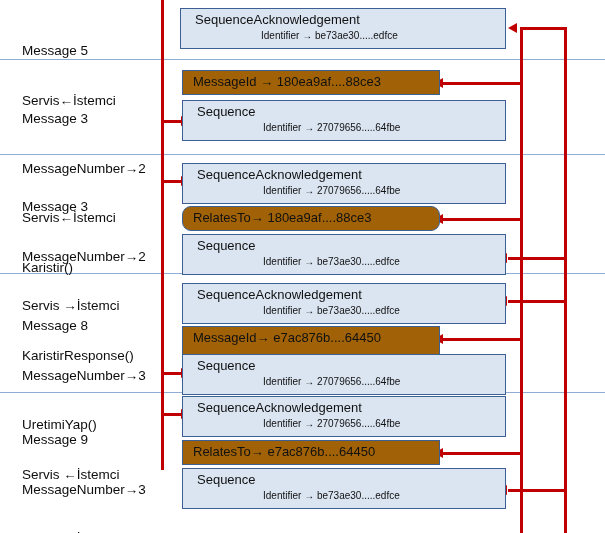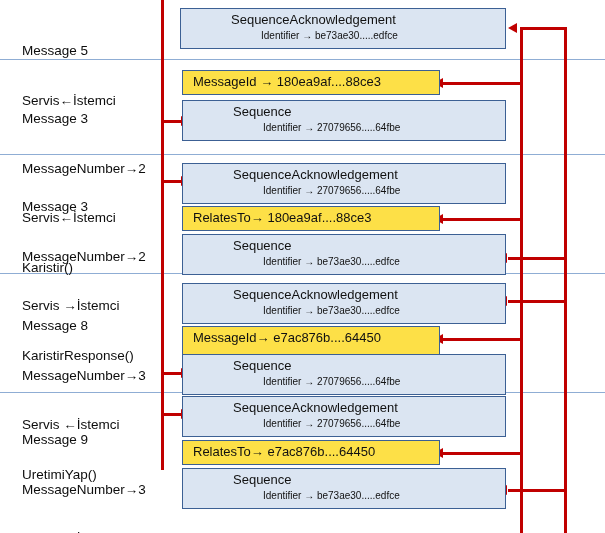--- a/index.html
+++ b/index.html
@@ -11,22 +11,22 @@
   .sep{position:absolute;left:0;width:605px;height:1px;background:#8fadd4;}
 
   
   .label{position:absolute;left:22px;width:150px;
          font-size:13.5px;line-height:16.5px;color:#0d0d0d;white-space:pre;}
   .label .ln{display:block;}
 
   
   .box{position:absolute;box-sizing:border-box;
        border:1.6px solid #3c6094;background:#dbe5f2;}
-  .box.dark{background:#fde047;}
-  .box .l1{position:absolute;left:14px;top:3px;font-size:13px;line-height:15px;white-space:nowrap;margin-left:36px;}
+  .box.dark{background:#a16207;}
+  .box .l1{position:absolute;left:14px;top:3px;font-size:13px;line-height:15px;white-space:nowrap;}
   .box .l2{position:absolute;left:80px;top:19px;font-size:10px;line-height:15px;white-space:nowrap;}
   .box .one{position:absolute;left:10px;top:3px;font-size:13px;line-height:15px;white-space:nowrap;}
 
   
   .vline{position:absolute;background:#c00000;width:3px;}
   .hline{position:absolute;background:#c00000;height:3px;}
   .head-l{position:absolute;width:0;height:0;
           border-top:5px solid transparent;border-bottom:5px solid transparent;
           border-right:9px solid #c00000;}
   .head-r{position:absolute;width:0;height:0;
@@ -110,33 +110,33 @@
   <div class="label" style="top:166px">
     <span class="ln">Message 3</span>
     <span class="ln">MessageNumber→2</span>
     <span class="ln">Servis →İstemci</span>
     <span class="ln">KaristirResponse()</span>
   </div>
   <div class="box" style="left:182px;top:163px;width:324px;height:41px;">
     <span class="l1">SequenceAcknowledgement</span>
     <span class="l2">Identifier → 27079656.....64fbe</span>
   </div>
-  <div class="box dark" style="left:182px;top:206px;width:258px;height:25px;">
+  <div class="box dark" style="left:182px;top:206px;width:258px;height:25px;border-radius:9px;">
     <span class="one">RelatesTo→ 180ea9af....88ce3</span>
   </div>
   <div class="box" style="left:182px;top:234px;width:324px;height:41px;">
     <span class="l1">Sequence</span>
     <span class="l2">Identifier → be73ae30.....edfce</span>
   </div>
 
   <div class="label" style="top:285px">
     <span class="ln">Message 8</span>
     <span class="ln">MessageNumber→3</span>
+    <span class="ln">UretimiYap()</span>
     <span class="ln">Servis ←İstemci</span>
-    <span class="ln">UretimiYap()</span>
   </div>
   <div class="box" style="left:182px;top:283px;width:324px;height:41px;">
     <span class="l1">SequenceAcknowledgement</span>
     <span class="l2">Identifier → be73ae30.....edfce</span>
   </div>
   <div class="box dark" style="left:182px;top:326px;width:258px;height:37px;">
     <span class="one">MessageId→ e7ac876b....64450</span>
   </div>
   <div class="box" style="left:182px;top:354px;width:324px;height:41px;">
     <span class="l1">Sequence</span>

